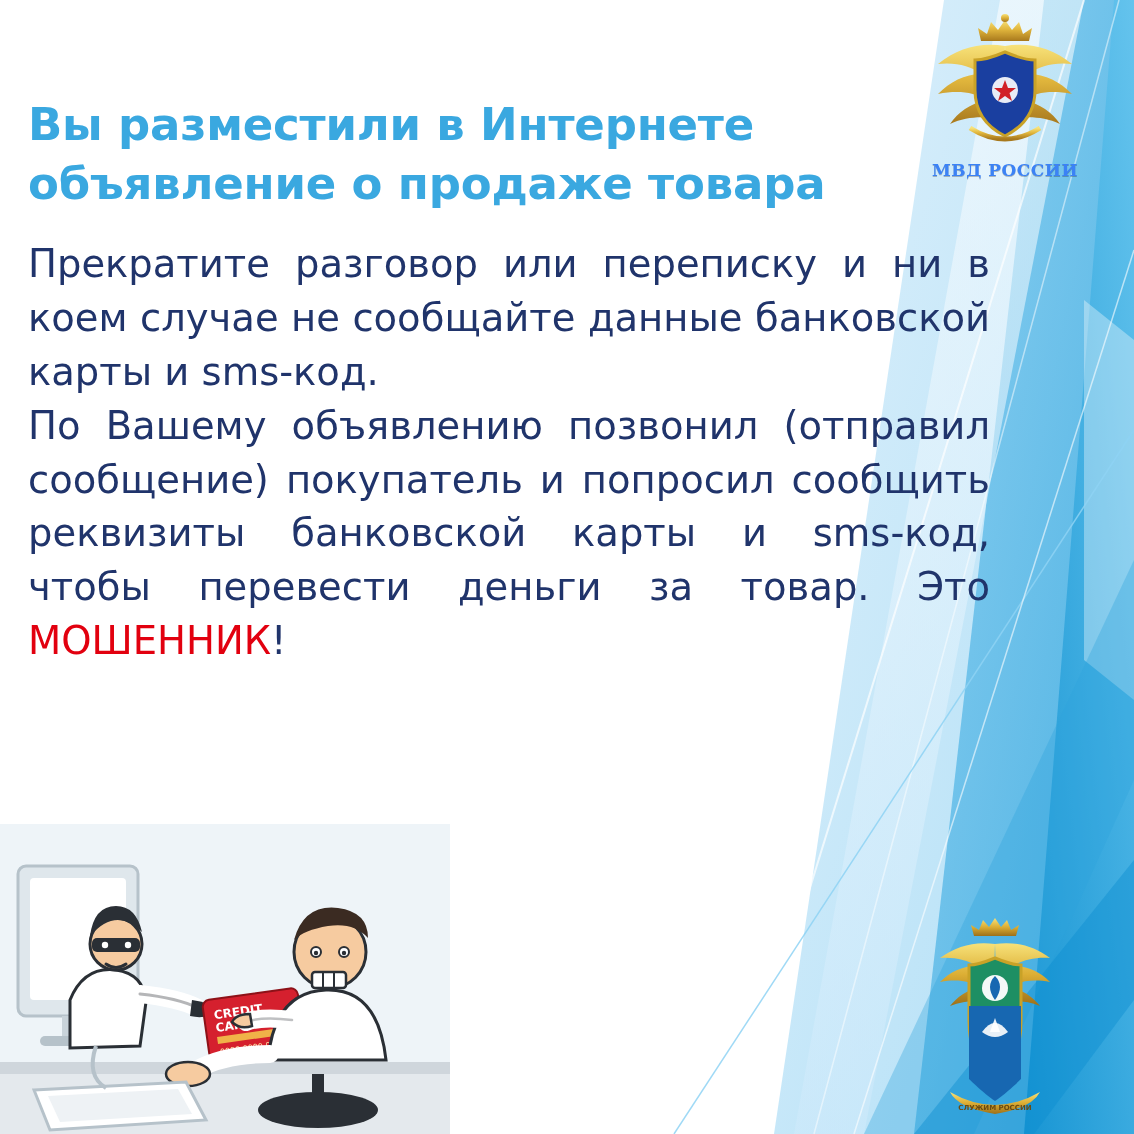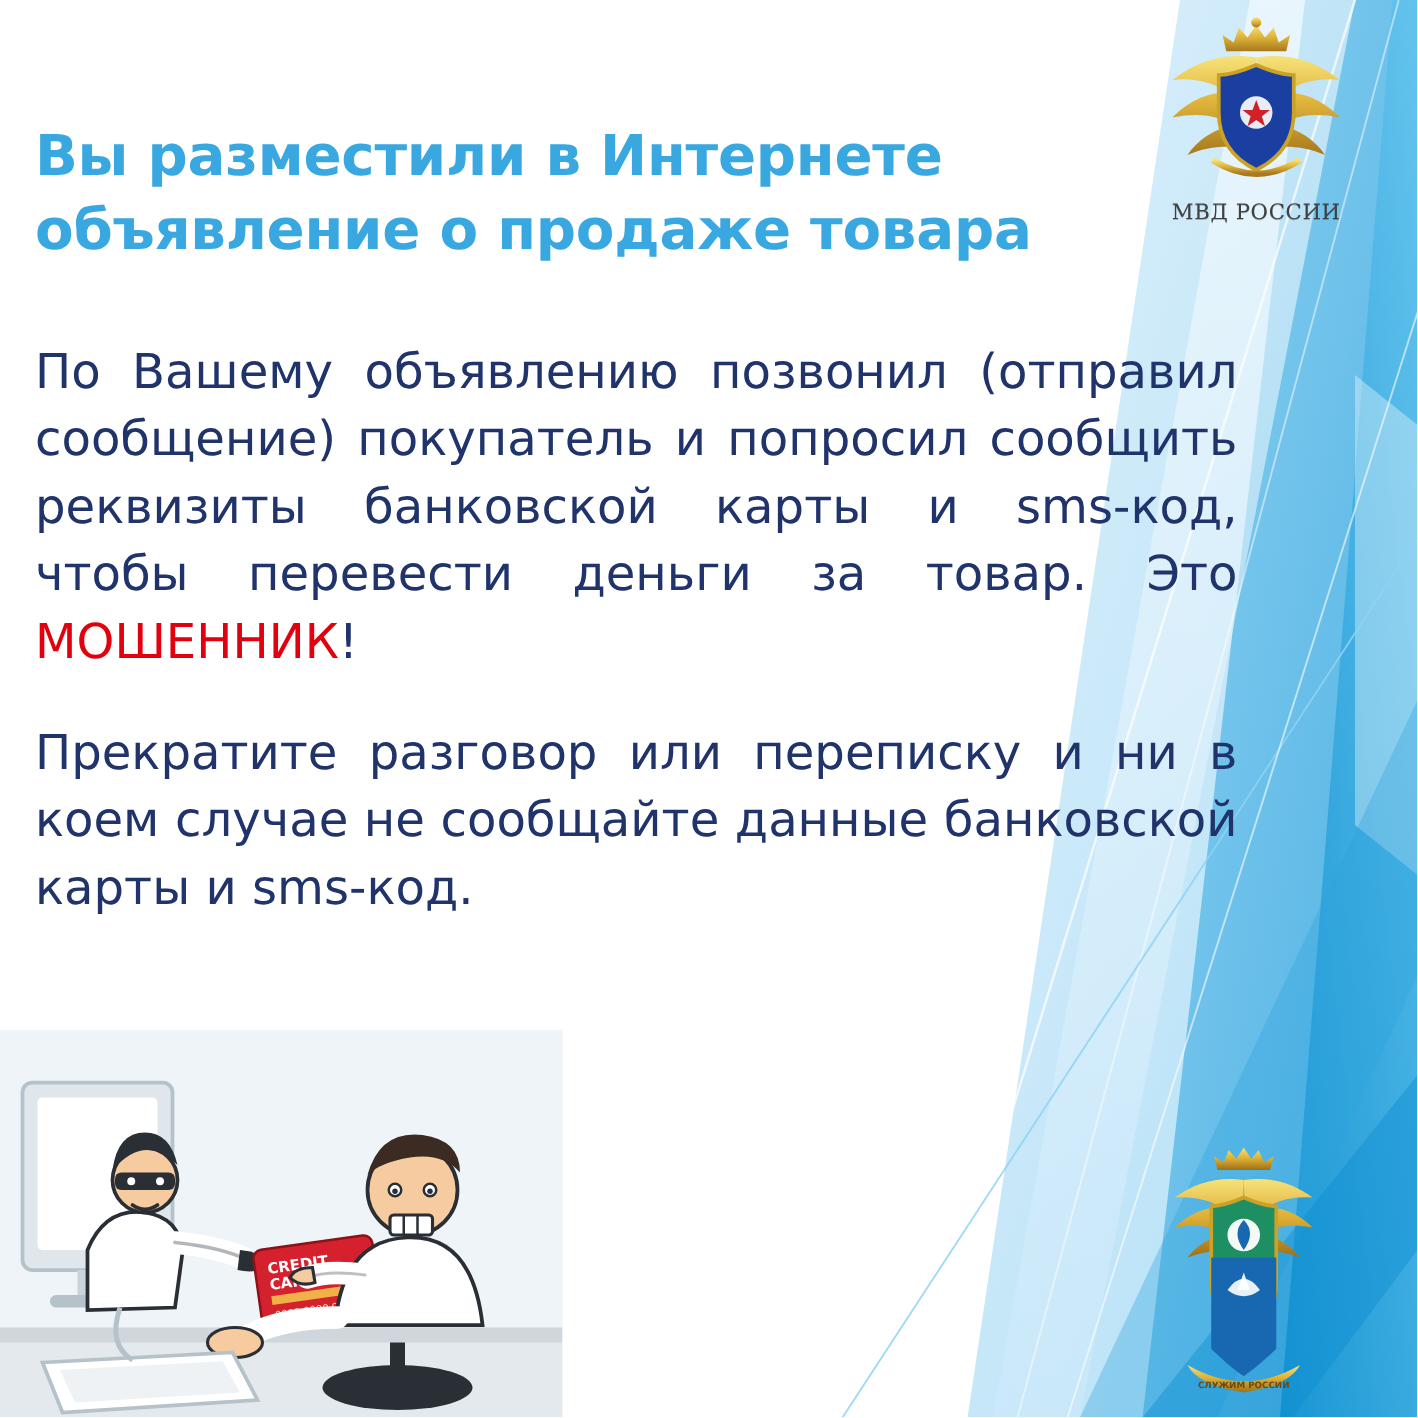--- a/index.html
+++ b/index.html
@@ -37,23 +37,23 @@
     right: 34px;
     width: 190px;
     height: 170px;
     text-align: center;
   }
   .emblem-mvd .mvd-caption {
     position: absolute;
     left: 0;
     right: 0;
     bottom: 2px;
-    color: #404040;
+    color: #3b82f6;
     font-size: 17px;
-    font-weight: normal;
+    font-weight: bold;
     letter-spacing: 0.5px;
     font-family: "DejaVu Serif", serif;
     text-shadow: 0 1px 0 rgba(0,0,0,0.25);
   }
 
   
   .emblem-region {
     position: absolute;
     right: 64px;
     bottom: 10px;
@@ -67,21 +67,21 @@
     left: 28px;
     top: 96px;
     width: 960px;
   }
   .title {
     color: #3aa8e0;
     font-size: 45px;
     font-weight: bold;
     line-height: 1.30;
     letter-spacing: -0.2px;
-    margin: 0 0 58px 0;
+    margin: 0 0 24px 0;
     max-width: 800px;
   }
   .para {
     color: #20346b;
     font-size: 38.5px;
     line-height: 1.40;
     text-align: justify;
     margin: 0 0 36px 0;
     width: 962px;
   }
@@ -162,23 +162,23 @@
       <path d="M95 68 l3 8 h8 l-6.5 5 2.5 8 -7 -5 -7 5 2.5 -8 -6.5 -5 h8z" fill="#d12027"></path>
 
       <path d="M60 116 q35 22 70 0" stroke="url(#gold)" stroke-width="5" fill="none"></path>
     </svg>
     <div class="mvd-caption">МВД РОССИИ</div>
   </div>
 
   <div class="content">
     <h1 class="title">Вы разместили в Интернете объявление о продаже товара</h1>
 
+    <p class="para last">Прекратите разговор или переписку и ни в коем случае не сообщайте данные банковской карты и sms-код.</p>
+
     <p class="para"><span>По Вашему объявлению позвонил (отправил сообщение) покупатель и попросил сообщить реквизиты банковской карты и sms-код, чтобы перевести деньги за товар. Это </span><span class="danger">МОШЕННИК</span><span>!</span></p>
-
-    <p class="para last">Прекратите разговор или переписку и ни в коем случае не сообщайте данные банковской карты и sms-код.</p>
   </div>
 
   <div class="illustration">
     <svg width="450" height="310" viewBox="0 0 450 310" xmlns="http://www.w3.org/2000/svg" aria-hidden="true">
       <rect x="0" y="0" width="450" height="310" fill="#eef4f8"></rect>
 
       <path d="M0 238 L450 238 L450 310 L0 310 Z" fill="#e4e9ed"></path>
       <path d="M0 238 L450 238 L450 250 L0 250 Z" fill="#cfd6dc"></path>
 
       <rect x="18" y="42" width="120" height="150" rx="8" fill="#dfe7ec" stroke="#b6c2ca" stroke-width="3"></rect>

